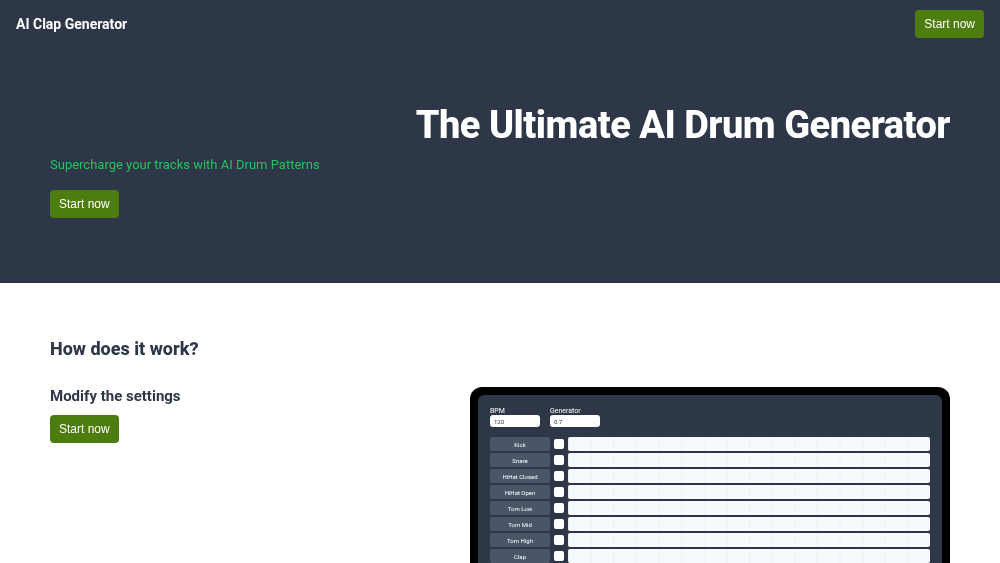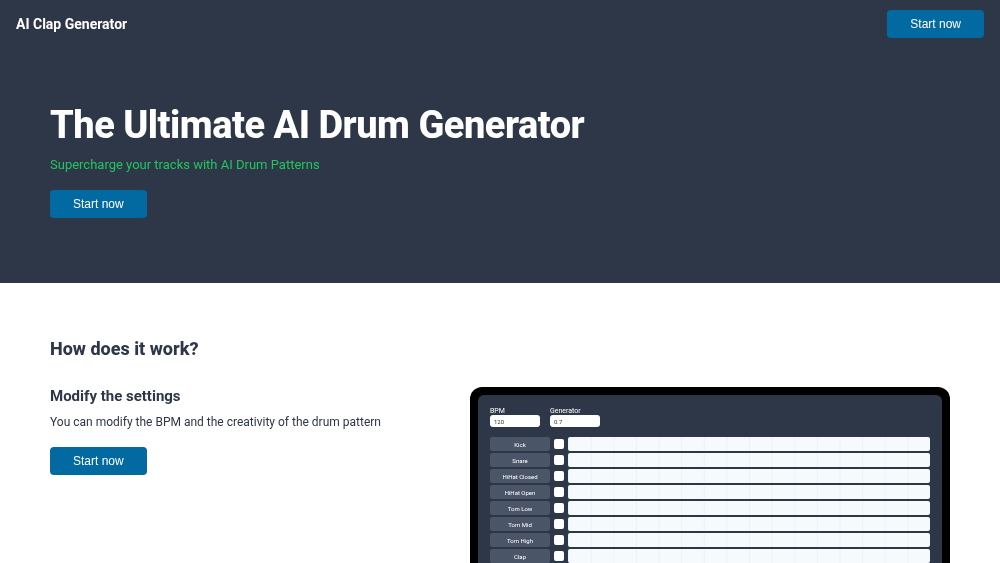--- a/index.html
+++ b/index.html
@@ -14,38 +14,39 @@
       display: flex;
       justify-content: space-between;
       align-items: center;
     }
     .top-header-title {
       color: #fff;
       font-weight: 700;
       font-size: 14px;
     }
     .btn-teal {
-      background: #0369a1;
+      background: #4d7c0f;
       color: #fff;
       border: none;
-      padding: 7px 23px;
+      padding: 7px 9px;
       border-radius: 4px;
       font-size: 12px;
       cursor: pointer;
     }
     .hero {
       background: #2d3748;
       padding: 55px 50px 65px 50px;
       color: #fff;
     }
     .hero-title {
       font-weight: 800;
       font-size: 38px;
       margin-bottom: 10px;
       letter-spacing: -0.5px;
+      text-align: right;
     }
     .hero-subtitle {
       font-size: 13px;
       color: #22c55e;
       margin-bottom: 18px;
     }
     .section {
       padding: 55px 50px 40px 50px;
     }
     .section-heading {
@@ -163,21 +164,20 @@
   <button class="btn-teal">Start now</button>
 </section>
 
 <section class="section">
   <h2 class="section-heading">How does it work?</h2>
 
   <div class="two-col">
 
     <div class="left-col">
       <h3 class="left-col-title">Modify the settings</h3>
-      <p class="left-col-text">You can modify the BPM and the creativity of the drum pattern</p>
       <button class="btn-teal">Start now</button>
     </div>
 
     <div class="right-col">
       <div class="app-frame">
         <div class="app-inner">
 
           <div class="controls-row">
             <div class="ctrl-group">
               <span class="ctrl-label">BPM</span>

